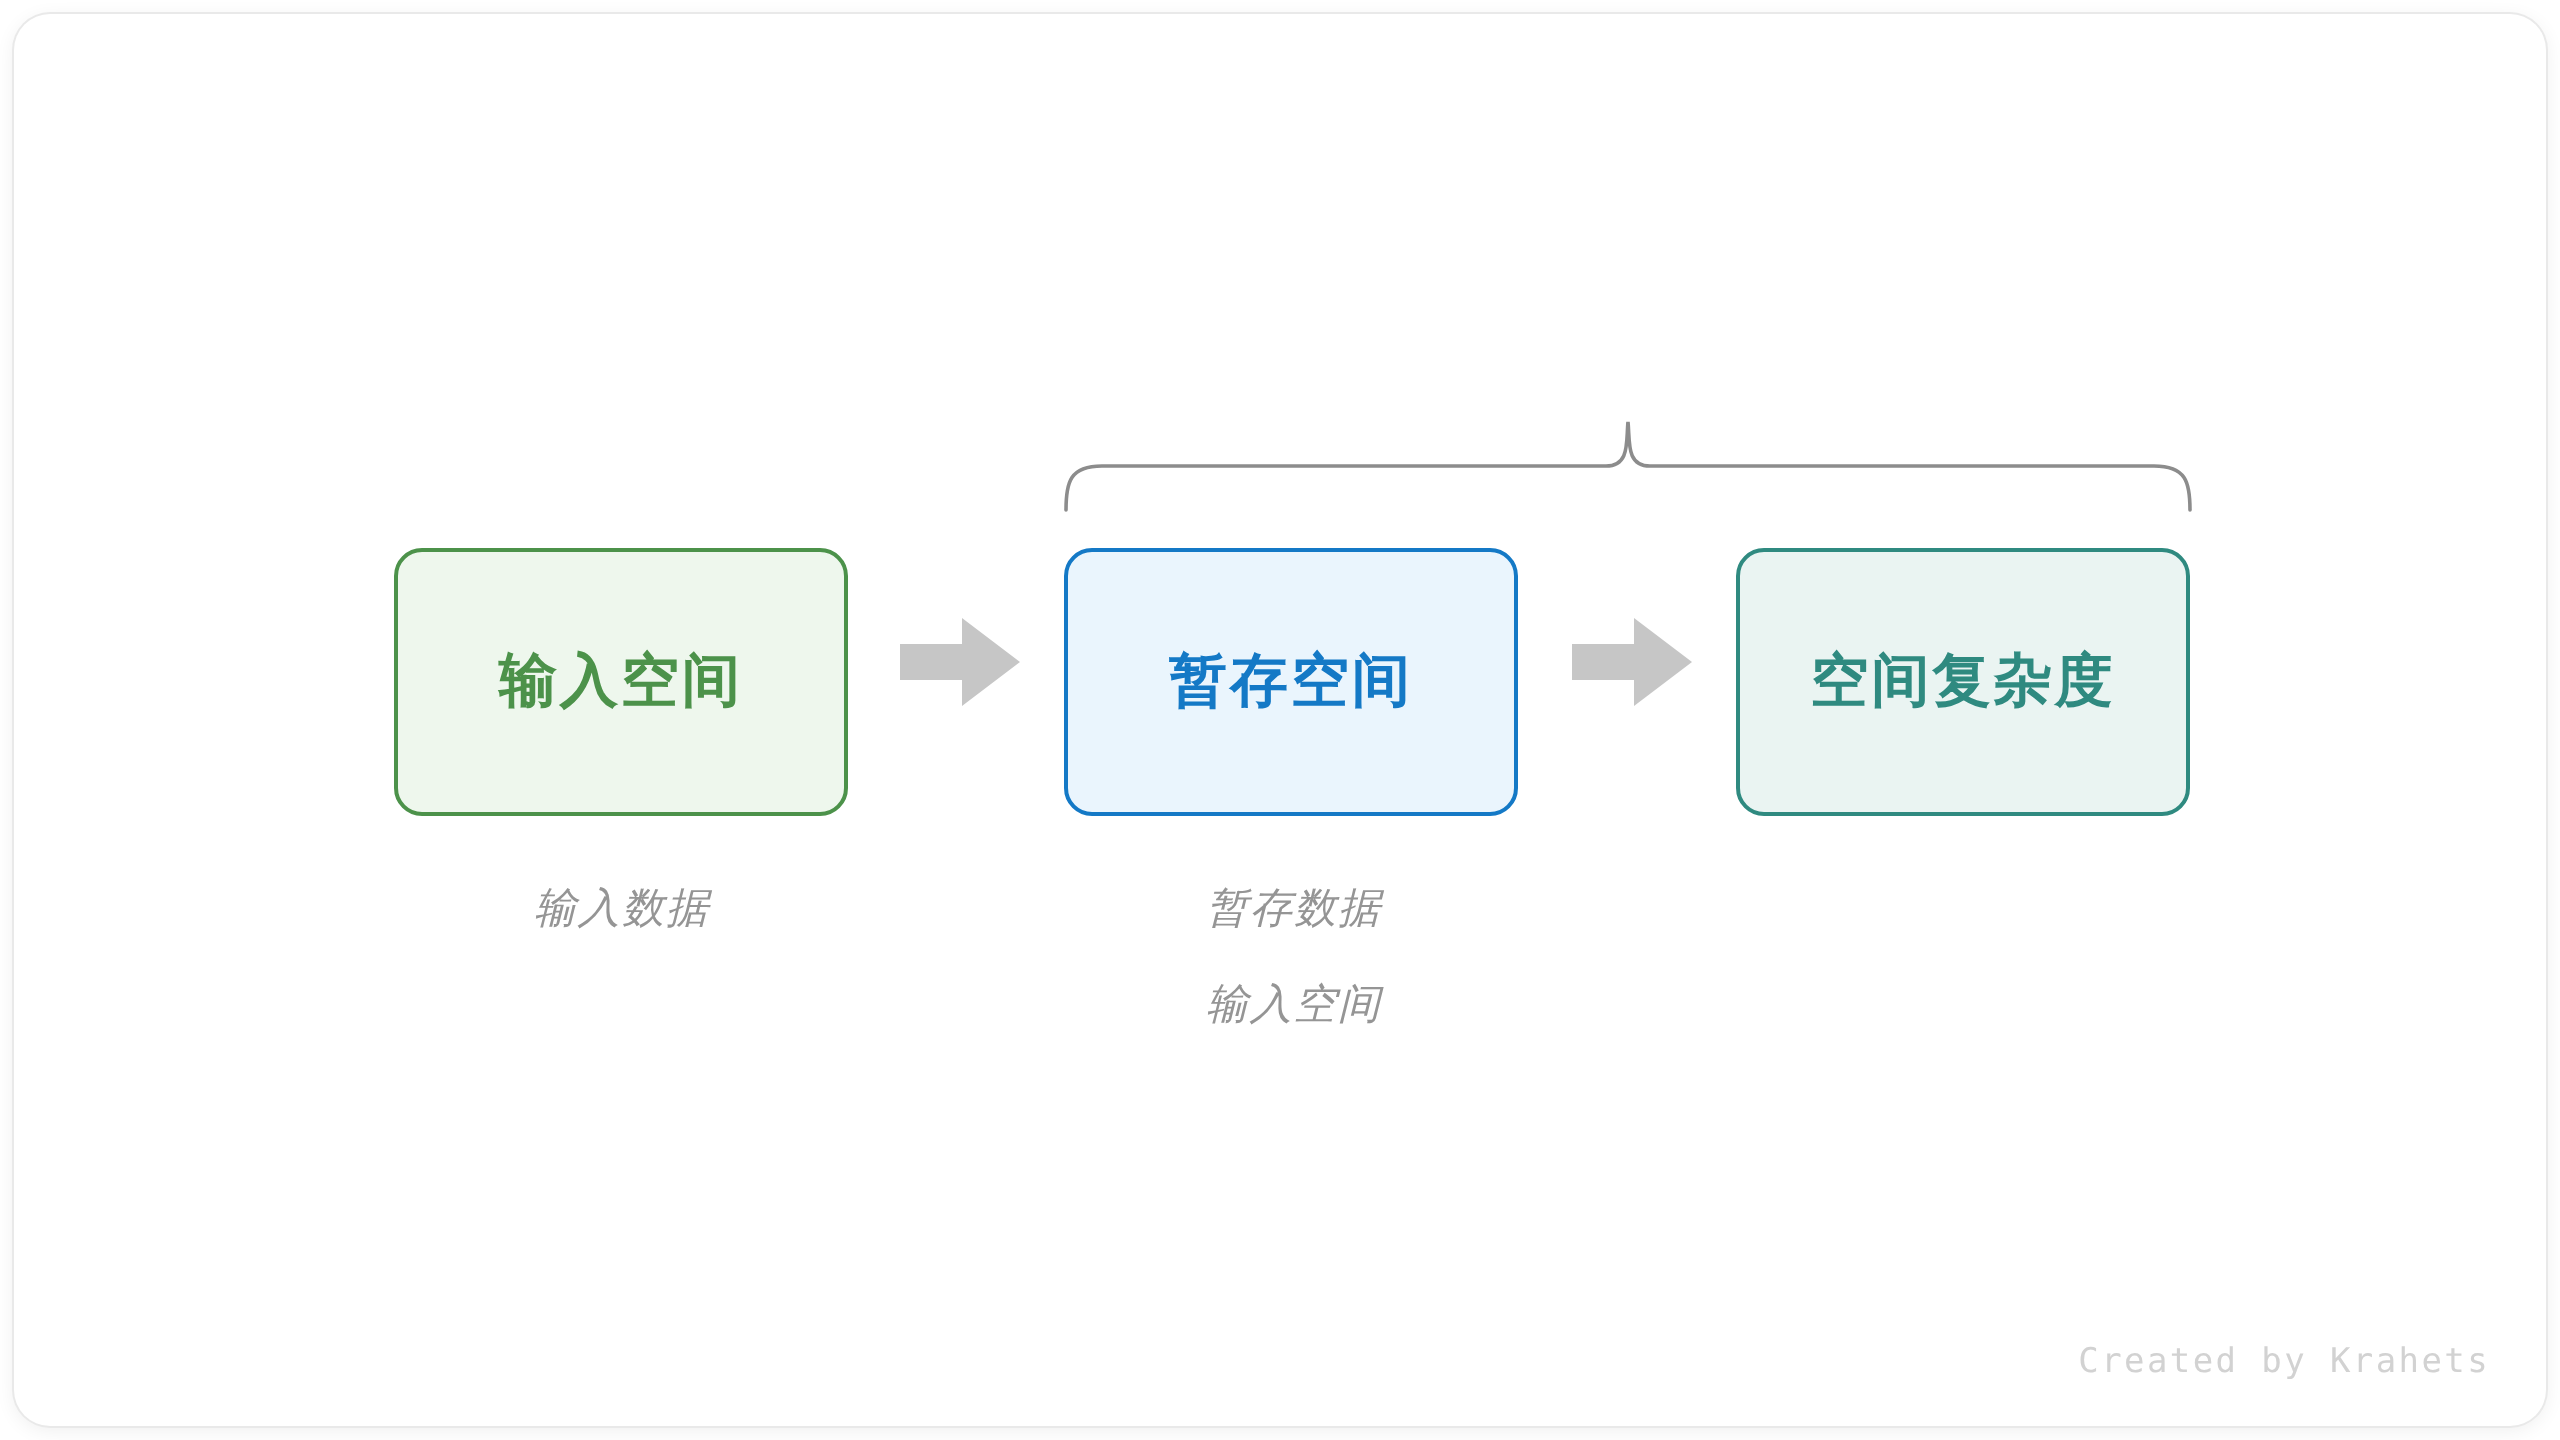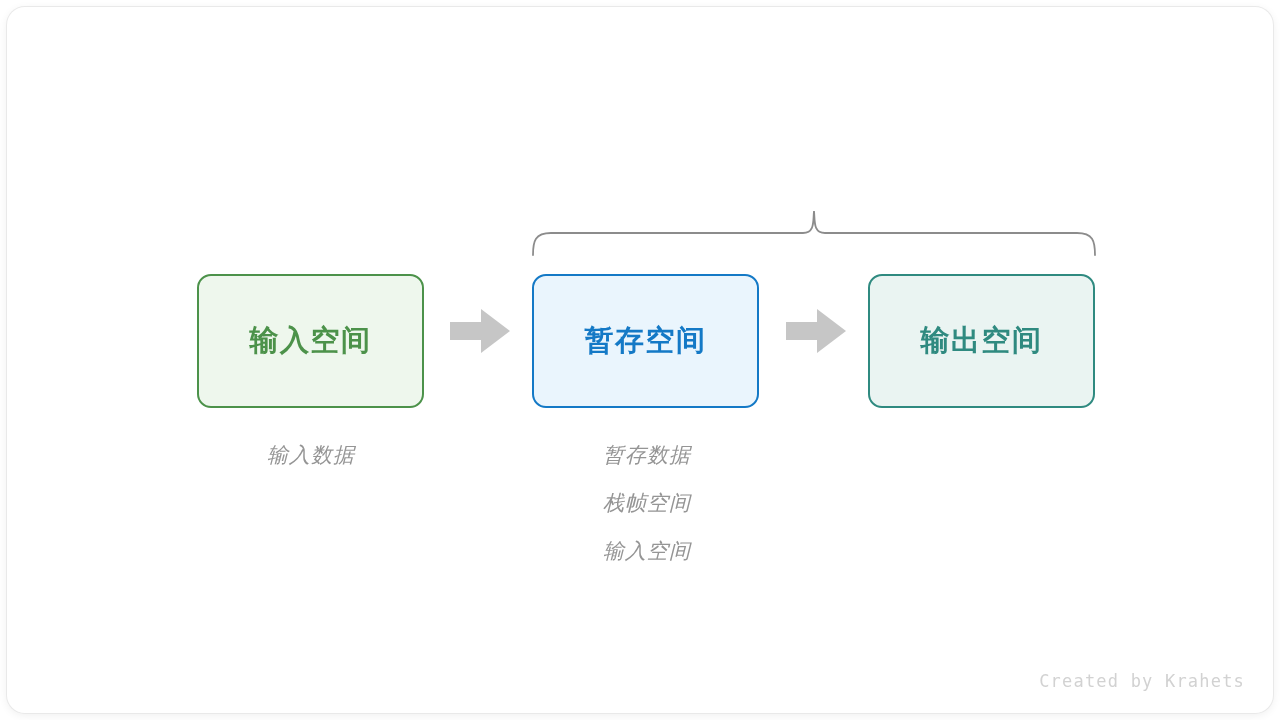--- a/index.html
+++ b/index.html
@@ -139,29 +139,28 @@
     <span>暂存空间</span>
   </div>
 
   <div class="arrow" id="arrow-2">
     <svg width="60" height="44" viewBox="0 0 60 44" xmlns="http://www.w3.org/2000/svg">
       <path d="M0 13 L31 13 L31 0 L60 22 L31 44 L31 31 L0 31 Z" fill="#c6c6c6"></path>
     </svg>
   </div>
 
   <div class="box" id="box-output" style="background:#eaf4f2;border-color:#2f8a80;color:#2f8a80;">
-    <span>输出空间</span>
+    <span>空间复杂度</span>
   </div>
 
   <div class="sub-col" id="sub-input">
     <div>输入数据</div>
   </div>
 
   <div class="sub-col" id="sub-temp">
     <div>暂存数据</div>
-    <div>栈帧空间</div>
     <div>输入空间</div>
   </div>
 
 
   <div id="signature">Created by Krahets</div>
 
 </div>
 
 </body></html>

